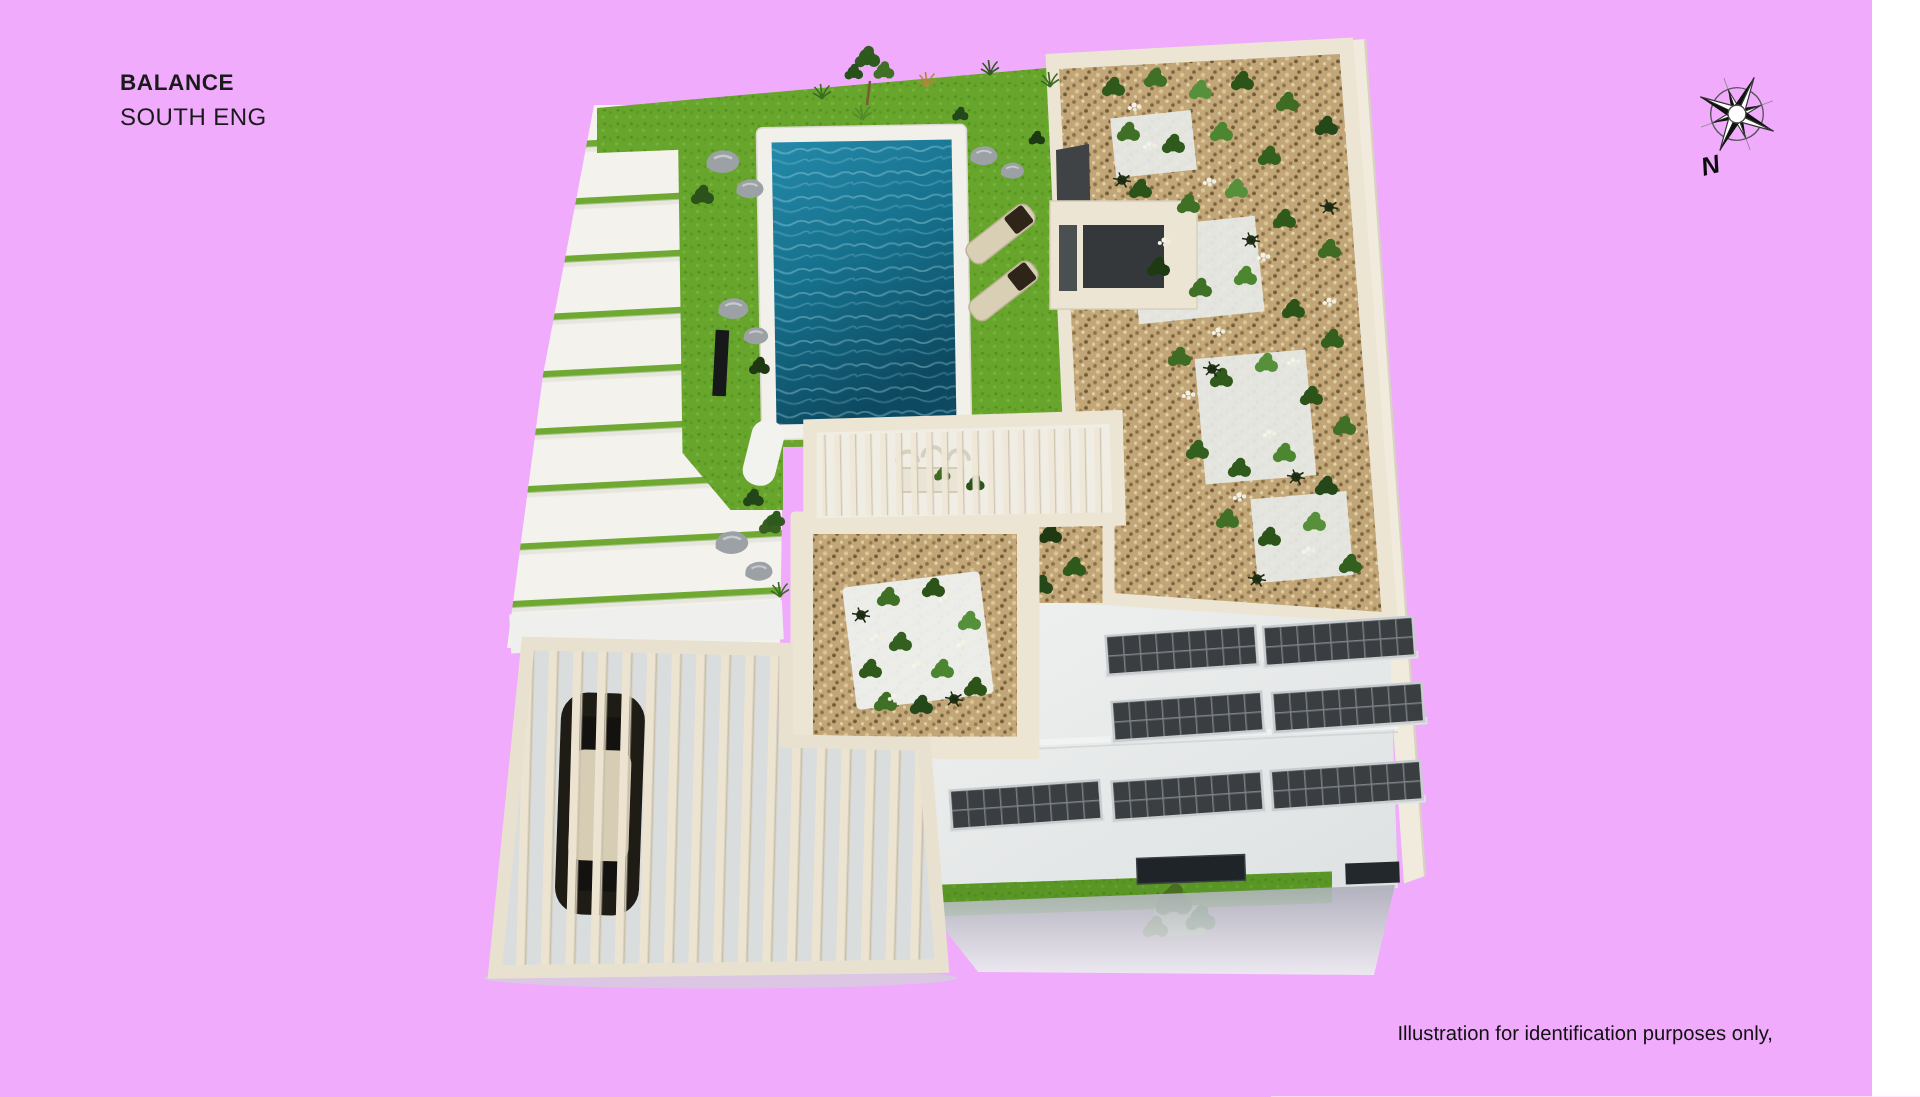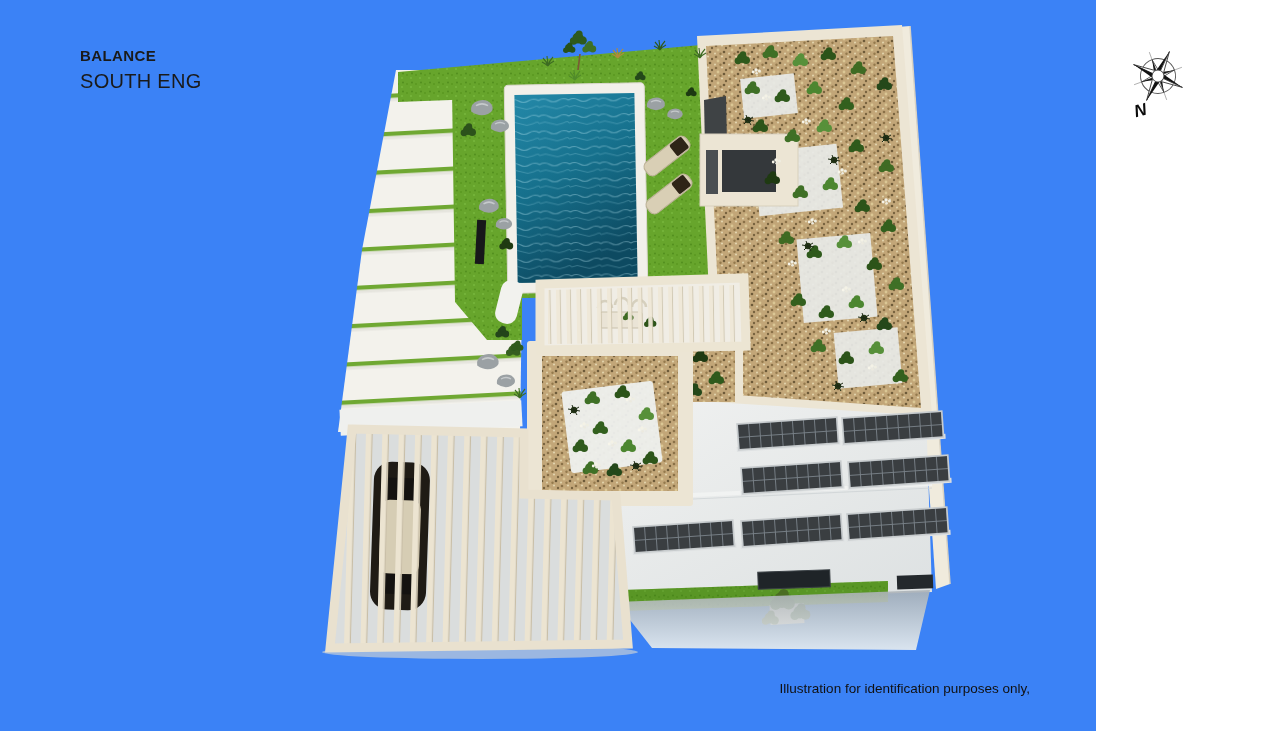--- a/index.html
+++ b/index.html
@@ -1,20 +1,20 @@
 <!DOCTYPE html>
 <html><head>
 <meta charset="utf-8">
 <style>
   html,body{margin:0;padding:0;background:#ffffff;width:1280px;height:731px;overflow:hidden;
             font-family:"Liberation Sans", sans-serif;}
-  .stage{position:relative;width:1096px;height:731px;background:#3b82f6;}
+  .stage{position:relative;width:1248px;height:731px;background:#f0abfc;}
   .title-block{position:absolute;left:80px;top:47px;color:#1a1a1a;}
   .title-block .t1{font-size:15px;font-weight:bold;letter-spacing:.4px;}
-  .title-block .t2{font-size:20px;margin-top:6px;letter-spacing:.3px;}
+  .title-block .t2{font-size:16px;margin-top:6px;letter-spacing:.3px;}
   .compass{position:absolute;left:1116px;top:38px;width:84px;height:86px;}
   .disclaimer{position:absolute;right:66px;bottom:34px;text-align:left;color:#111;
               font-size:13.5px;line-height:17.5px;}
   .plan{position:absolute;left:0;top:0;}
 </style>
 </head>
 <body>
 
 <div class="stage">
 

